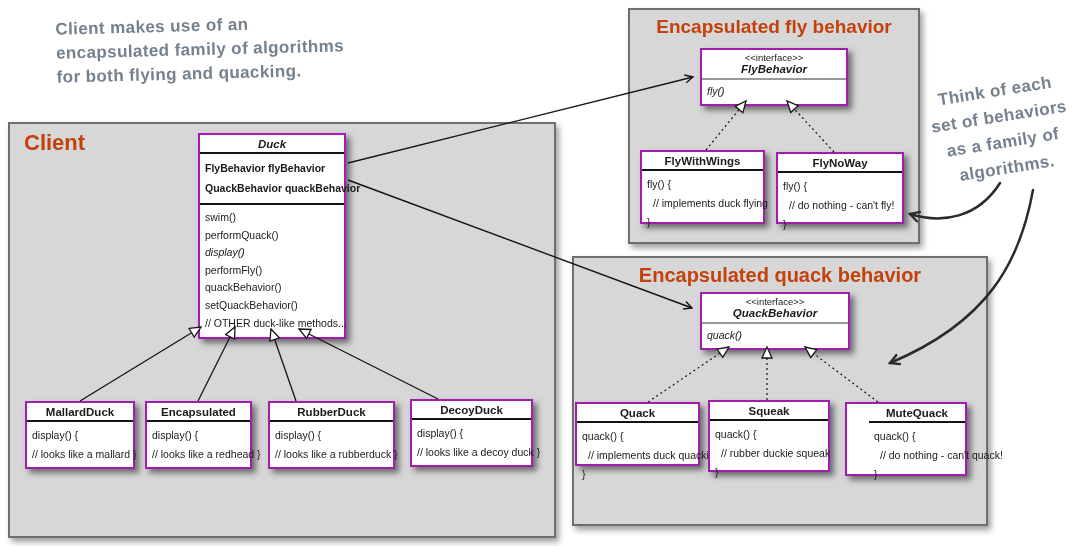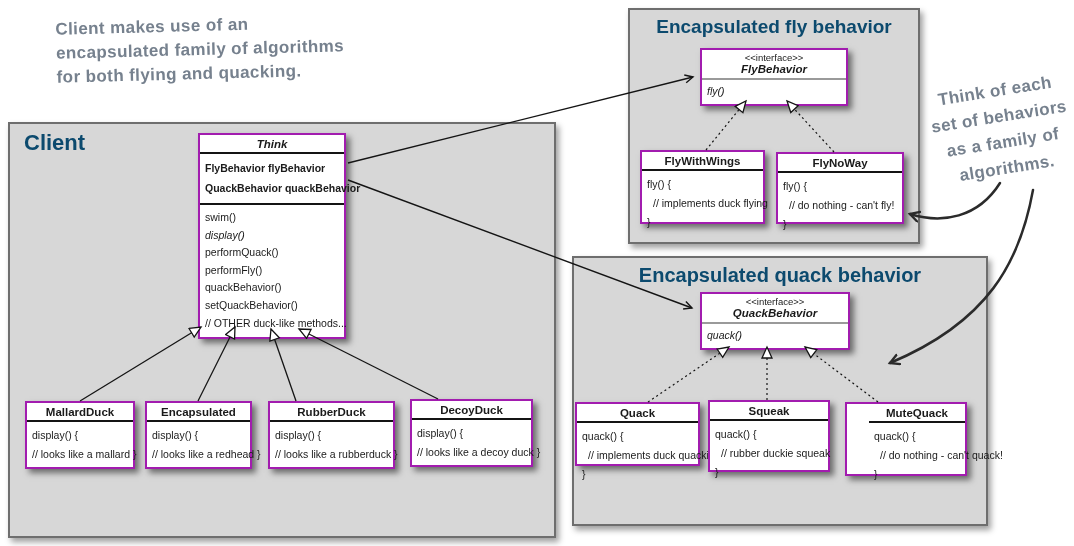--- a/index.html
+++ b/index.html
@@ -5,21 +5,21 @@
   html,body{margin:0;padding:0;background:#fff;}
   #stage{
     position:relative;width:1074px;height:546px;background:#ffffff;overflow:hidden;
     font-family:"Liberation Sans", sans-serif;color:#1a1a1a;
   }
   
   .panel{
     position:absolute;background:#d7d7d7;border:2px solid #6e6e6e;
     box-shadow:3px 4px 6px rgba(0,0,0,0.38);box-sizing:border-box;
   }
-  .panel-title{font-weight:bold;font-size:20px;color:#0c4a6e;}
+  .panel-title{font-weight:bold;font-size:20px;color:#c2410c;}
   .panel-title.center{text-align:center;margin-top:6px;}
   .client-label{position:absolute;left:14px;top:6px;font-weight:bold;font-size:22px;}
   
   .cls{
     position:absolute;background:#ffffff;border:2px solid #a21caf;box-sizing:border-box;
     box-shadow:4px 4px 6px rgba(0,0,0,0.5);
   }
   .cls-title{
     font-weight:bold;font-size:11.5px;text-align:center;padding:3px 2px 2px 2px;
     border-bottom:2px solid #141414;
@@ -68,29 +68,29 @@
   </div>
 
   <div class="handnote right-note" style="left:928px;top:78px;width:146px;">
     <div>Think of each</div>
     <div>set of behaviors</div>
     <div>as a family of</div>
     <div>algorithms.</div>
   </div>
 
   <div class="cls" style="left:198px;top:133px;width:148px;">
-    <div class="cls-title abstract">Think</div>
+    <div class="cls-title abstract">Duck</div>
     <div class="cls-body fields">
       <div class="code-line">FlyBehavior flyBehavior</div>
       <div class="code-line">QuackBehavior quackBehavior</div>
     </div>
     <div class="cls-body methods sect-sep">
       <div class="code-line">swim()</div>
+      <div class="code-line">performQuack()</div>
       <div class="code-line italic">display()</div>
-      <div class="code-line">performQuack()</div>
       <div class="code-line">performFly()</div>
       <div class="code-line">quackBehavior()</div>
       <div class="code-line">setQuackBehavior()</div>
       <div class="code-line">// OTHER duck-like methods...</div>
     </div>
   </div>
 
   <div class="cls" style="left:25px;top:401px;width:110px;height:68px;">
     <div class="cls-title">MallardDuck</div>
     <div class="cls-body">

